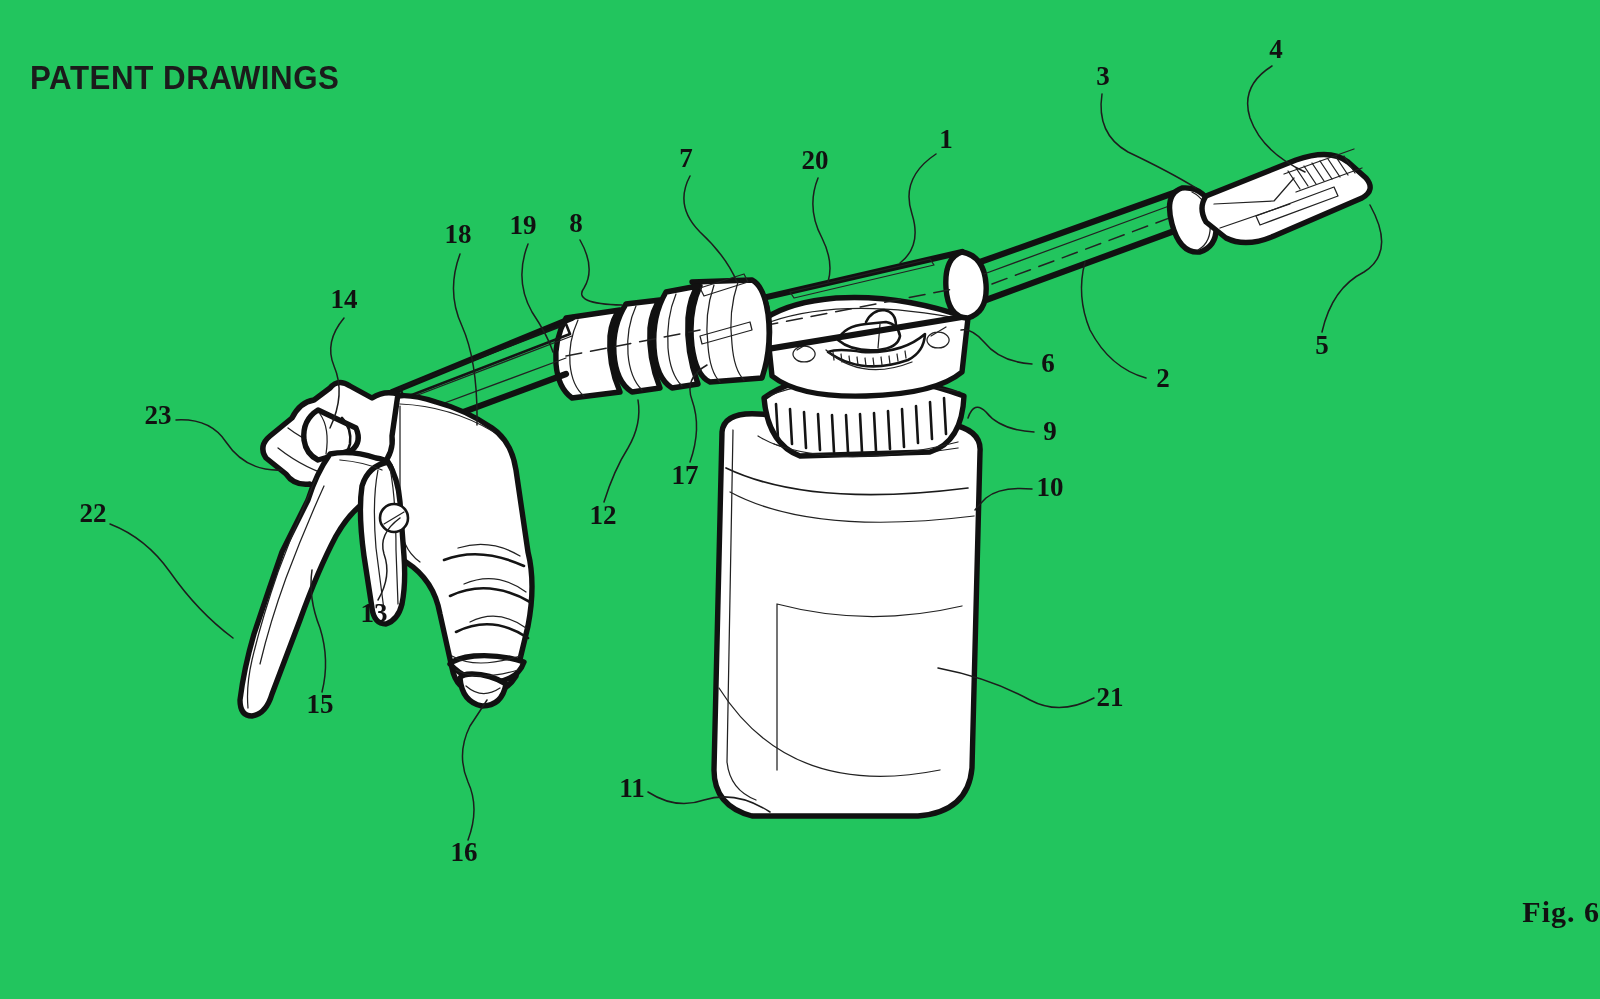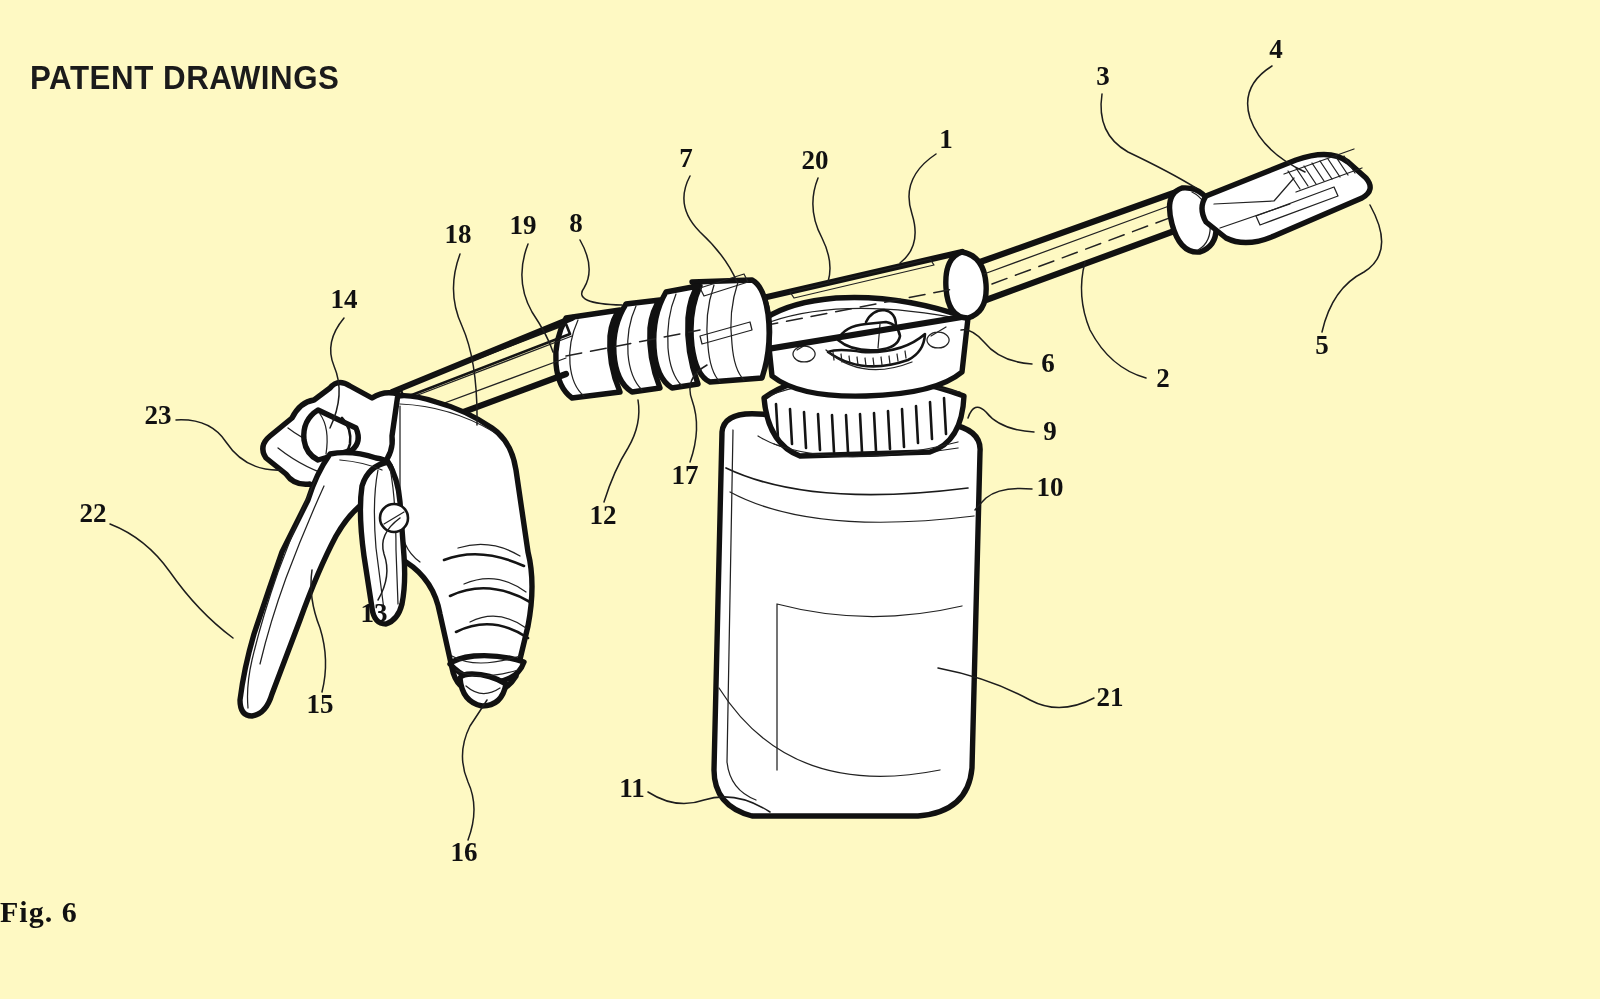--- a/index.html
+++ b/index.html
@@ -11,21 +11,21 @@
   body {
     width: 1600px;
     height: 999px;
     position: relative;
     overflow: hidden;
     font-family: "Liberation Serif", "DejaVu Serif", serif;
   }
   #page {
     position: absolute;
     inset: 0;
-    background: #fef9c3;
+    background: #22c55e;
     padding-left: 42px;
   }
   #title {
     position: absolute;
     left: 30px;
     top: 58px;
     font-family: "Liberation Sans", "DejaVu Sans", sans-serif;
     font-weight: bold;
     font-size: 34px;
     letter-spacing: 0.6px;
@@ -33,21 +33,21 @@
     transform: scaleX(0.92);
     transform-origin: left center;
     white-space: nowrap;
     user-select: none;
   }
   #caption {
     position: absolute;
     left: 0;
     right: 0;
     top: 895px;
-    text-align: left;
+    text-align: right;
     font-family: "Liberation Serif", "DejaVu Serif", serif;
     font-weight: bold;
     font-size: 30px;
     color: #111111;
     letter-spacing: 1px;
     user-select: none;
   }
   #fig-svg {
     position: absolute;
     left: 0;

